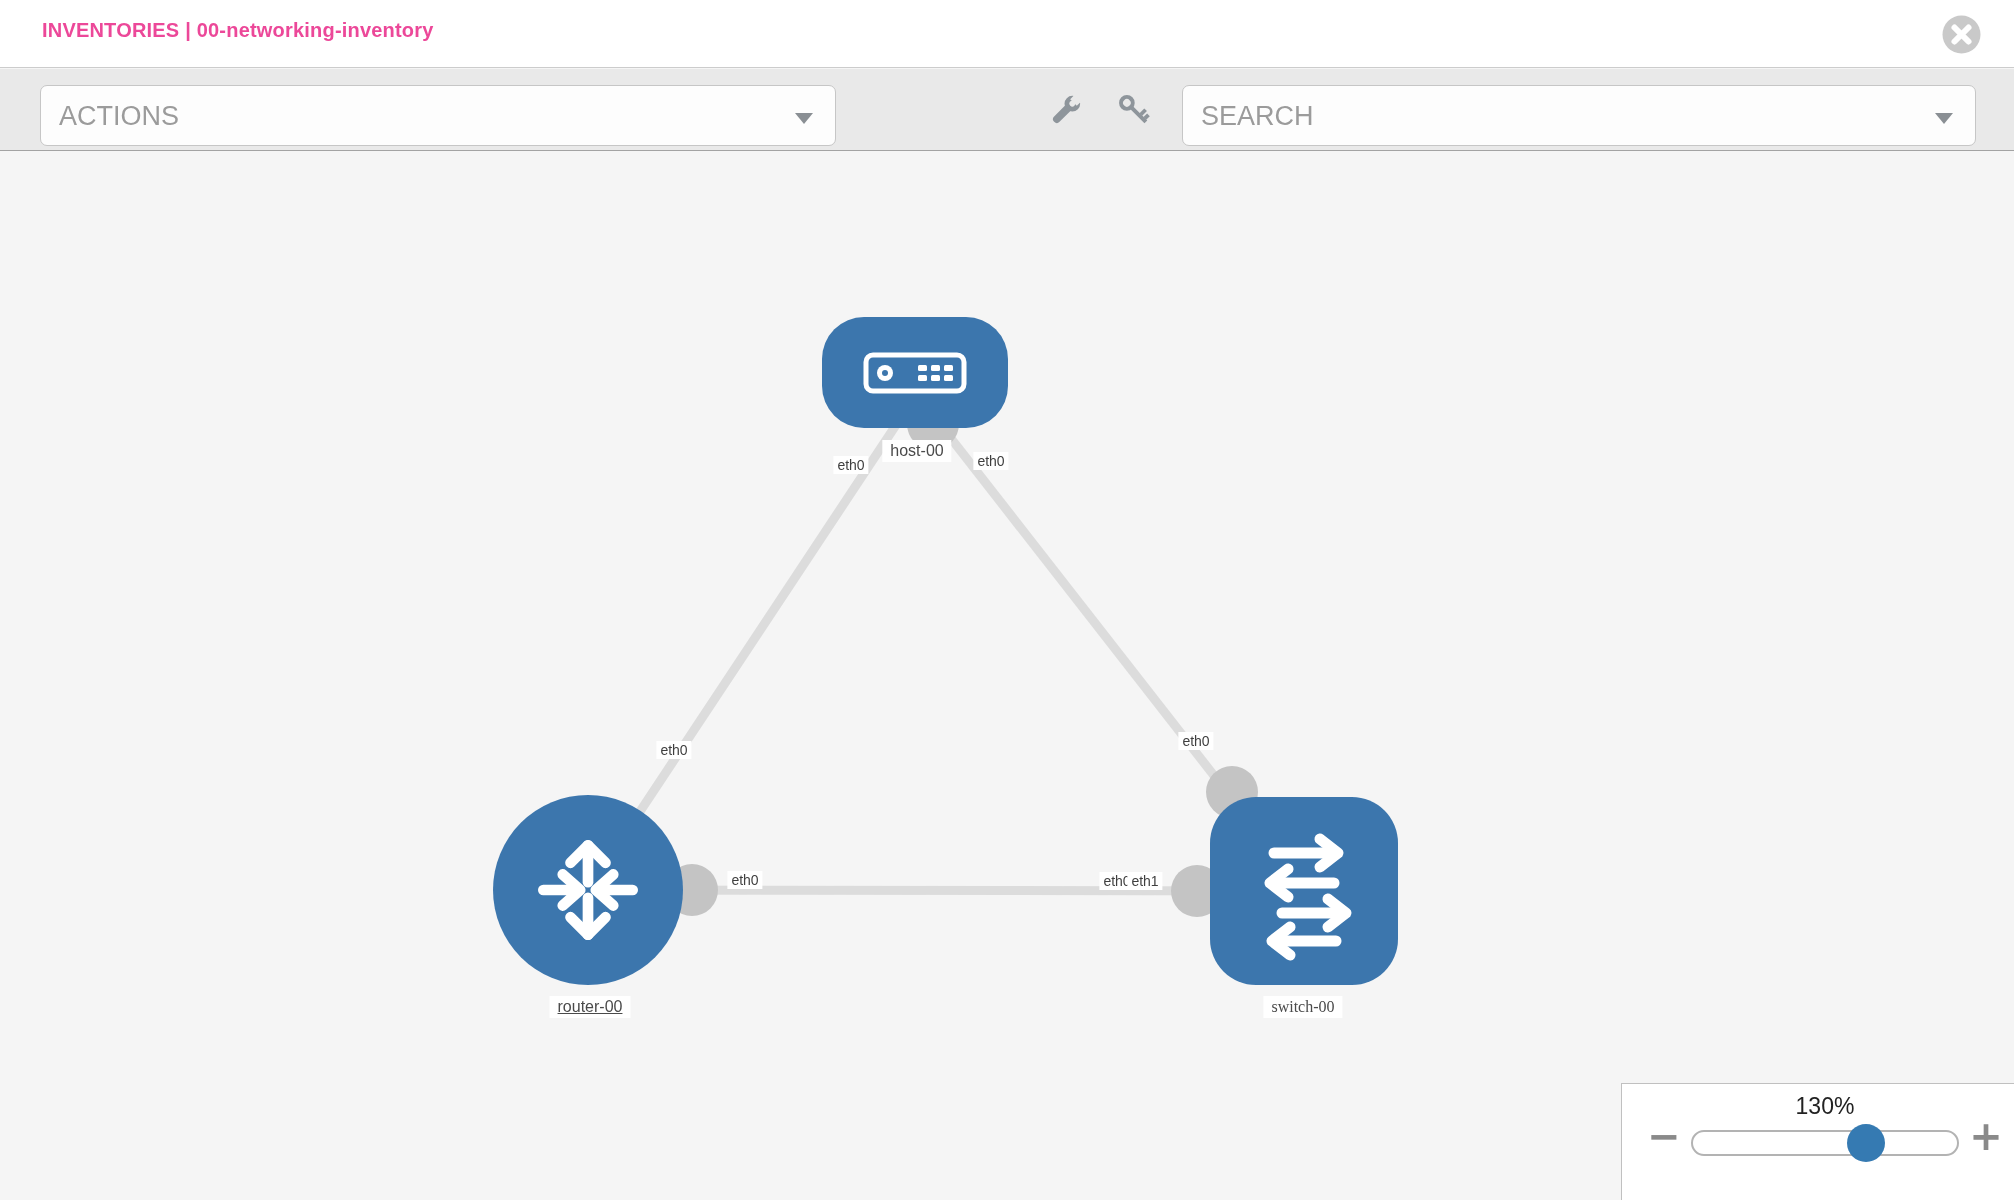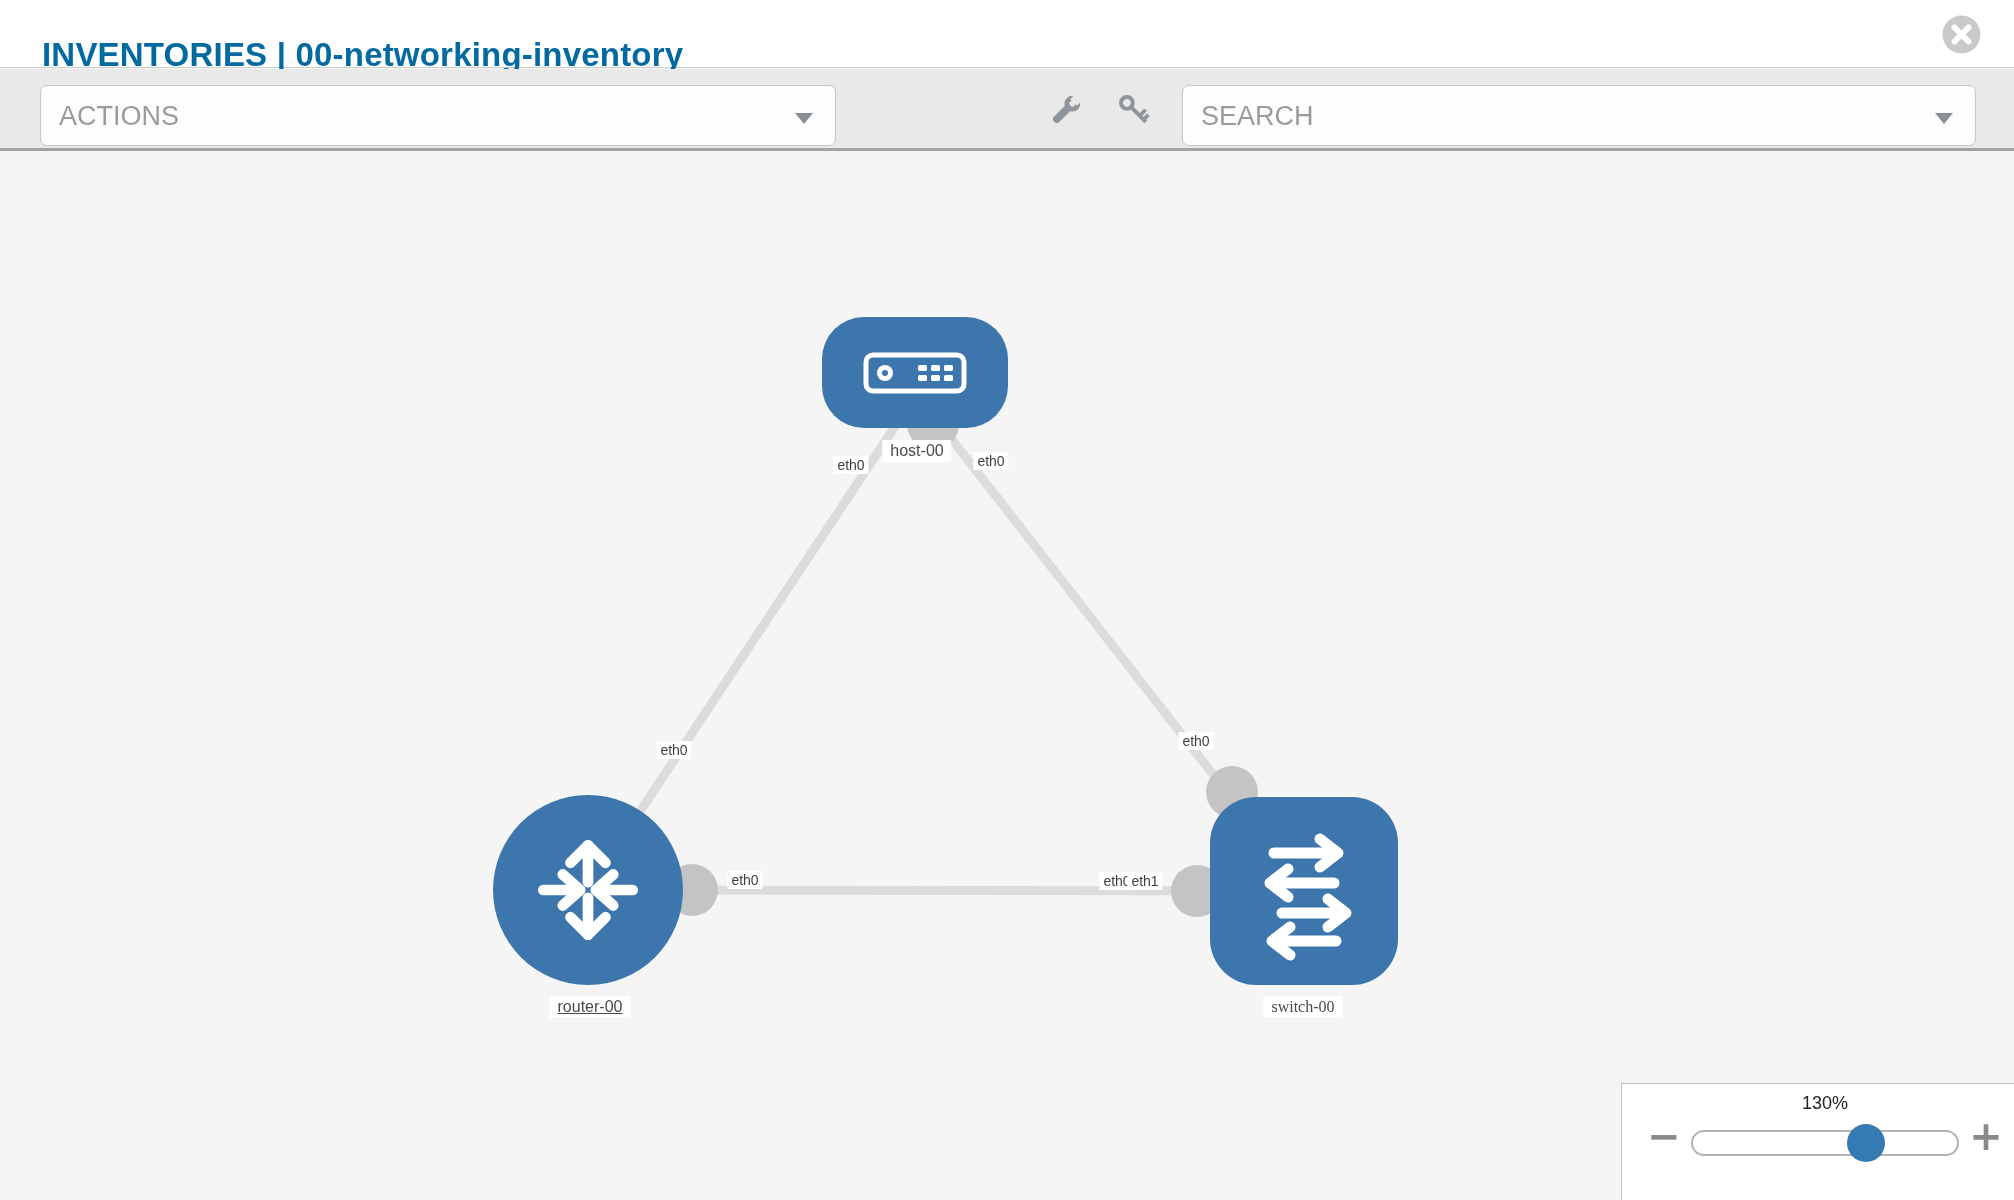--- a/index.html
+++ b/index.html
@@ -2,28 +2,28 @@
 <html><head>
 <meta charset="utf-8">
 <style>
   * { margin:0; padding:0; box-sizing:border-box; }
   html,body { width:2014px; height:1200px; overflow:hidden;
               font-family:"Liberation Sans","DejaVu Sans",sans-serif; background:#f5f5f5; }
 
   
   .header { position:absolute; left:0; top:0; width:2014px; height:68px; background:#ffffff;
             border-bottom:1px solid #cccccc; z-index:20; }
-  .header-title { position:absolute; left:42px; top:36px; font-size:33px; font-weight:bold;
-                  color:#0369a1; letter-spacing:0.2px; }
+  .header-title { position:absolute; left:42px; top:19px; font-size:20px; font-weight:bold;
+                  color:#ec4899; letter-spacing:0.2px; }
   .close-btn { position:absolute; right:33px; top:15px; width:39px; height:39px; border:none;
                background:transparent; cursor:pointer; }
 
   
   .toolbar { position:absolute; left:0; top:69px; width:2014px; height:82px; background:#e9e9e9;
-             border-bottom:3px solid #a3a3a3; z-index:20;padding-left:23px; }
+             border-bottom:1px solid #a3a3a3; z-index:20;padding-left:23px; }
   .select-box { position:absolute; top:16px; height:61px; background:#fdfdfd;
                 border:1.5px solid #c6c6c6; border-radius:7px; cursor:pointer; }
   .select-box .ph { position:absolute; left:18px; top:15px; font-size:27px; color:#9b9b9b; }
   .caret { position:absolute; right:22px; top:27px; width:0; height:0;
            border-left:9px solid transparent; border-right:9px solid transparent;
            border-top:11px solid #8a8f94; }
   .actions-select { left:40px; width:796px; }
   .search-select { left:1182px; width:794px; }
   .tool-icon-btn { position:absolute; top:22px; width:44px; height:40px; border:none;
                    background:transparent; cursor:pointer; }
@@ -52,21 +52,21 @@
   .pl-b-host { left:991px;  top:301px; }
   .pl-b-mid  { left:1196px; top:581px; }
   .pl-c-rtr  { left:745px;  top:720px; }
   .pl-c-sw0  { left:1117px; top:721px; z-index:3; }
   .pl-c-sw1  { left:1145px; top:721px; z-index:4; }
 
   
   .zoom-panel { position:absolute; left:1621px; top:1083px; width:394px; height:118px;
                 background:#ffffff; border:1.5px solid #c0c0c0; z-index:10; }
   .zoom-level { position:absolute; left:143px; top:9px; width:120px; text-align:center;
-                font-size:18px; color:#222222; }
+                font-size:23px; color:#222222; }
   .zoom-btn { position:absolute; top:30px; width:44px; height:44px; border:none; background:transparent;
               color:#8a8a8a; font-size:40px; font-weight:bold; line-height:40px; cursor:pointer;
               font-family:"DejaVu Sans",sans-serif; }
   .zoom-minus { left:20px; } .zoom-plus { left:342px; }
   .zoom-track { position:absolute; left:69px; top:46px; width:268px; height:26px; background:#ffffff;
                 border:2px solid #b3b3b3; border-radius:14px; cursor:pointer; }
   .zoom-handle { position:absolute; left:154px; top:-8px; width:38px; height:38px; border-radius:50%;
                  background:#357ab2; cursor:grab; }
 </style>
 </head>

